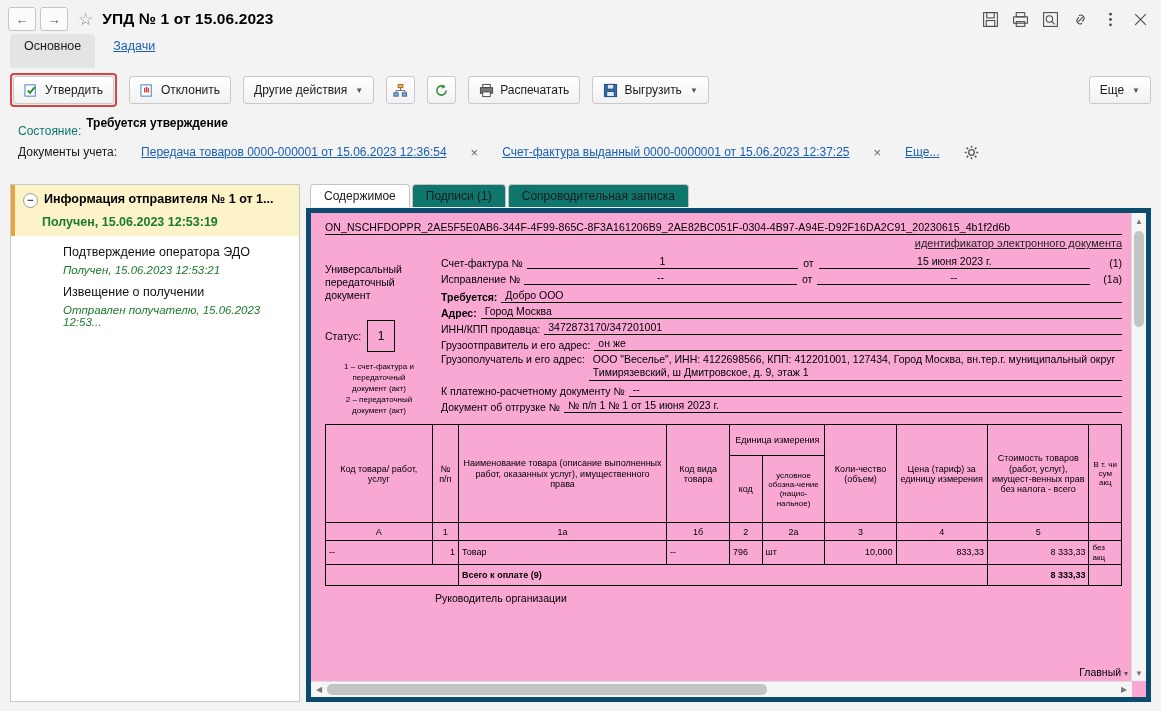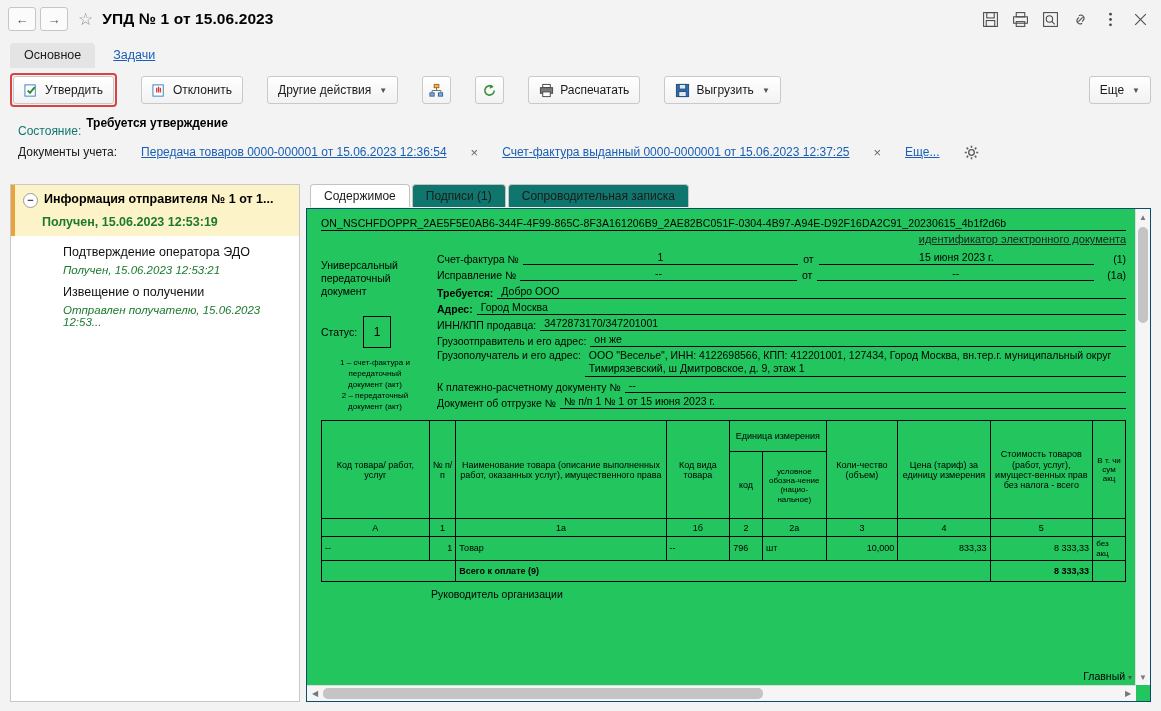--- a/index.html
+++ b/index.html
@@ -78,42 +78,42 @@
   
   .tabrow {
     height: 30px;
     display: flex;
     align-items: flex-end;
     padding-left: 10px;
     background: #f3f3f3;
     gap: 4px;
   }
   .tab {
-    padding: 5px 14px 6px 14px;
+    padding: 5px 14px 15px 14px;
     font-size: 12.5px;
     border-radius: 4px 4px 0 0;
     cursor: pointer;
     color: #1c1c1c;
   }
   .tab.active {
     background: #e4e4e4;
   }
   .tab.link {
     color: #1a5fb4;
     text-decoration: underline;
   }
 
   
   .cmdbar {
     height: 44px;
     display: flex;
     align-items: center;
     padding: 0 10px;
     background: #f3f3f3;
-    gap: 24px;
+    gap: 12px;
     box-sizing: border-box;
   }
   .btn {
     display: flex;
     align-items: center;
     gap: 6px;
     height: 26px;
     padding: 0 10px;
     border: 1px solid #c9c9c9;
     background: linear-gradient(#ffffff, #f2f2f2);
@@ -273,22 +273,22 @@
     color: #1a1a1a;
   }
   .subtab.active {
     background: #ffffff;
     font-weight: normal;
     position: relative;
     z-index: 2;
   }
   .docview {
     flex: 1;
-    border: 1px solid #0c4a6e;
-    background: #22c55e;
+    border: 5px solid #0c4a6e;
+    background: #f9a8d4;
     position: relative;
     overflow: hidden;
     box-sizing: border-box;
   }
 
   
   .vscroll {
     position: absolute;
     right: 0; top: 0; bottom: 16px;
     width: 14px;

